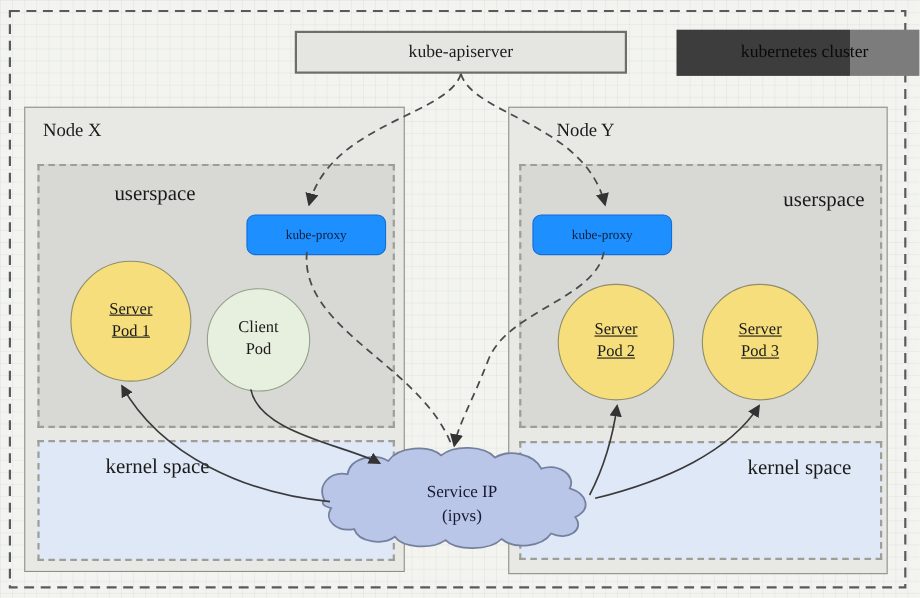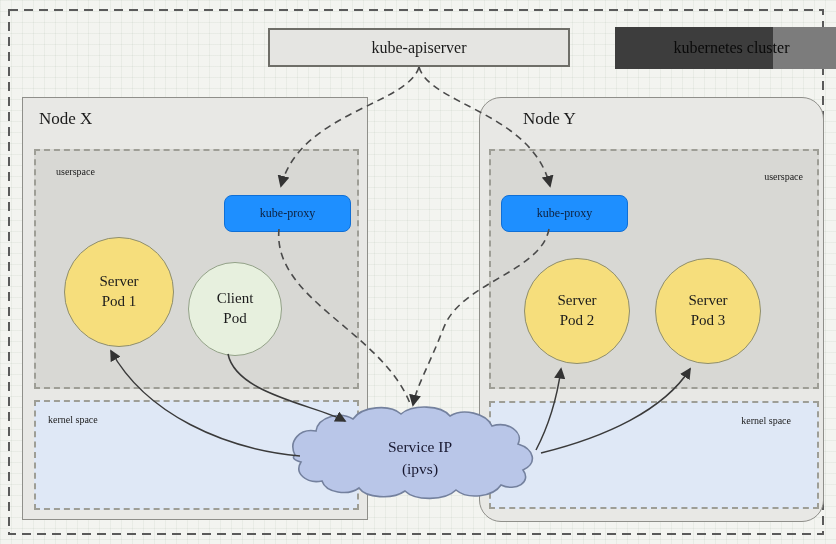--- a/index.html
+++ b/index.html
@@ -11,33 +11,33 @@
     background-image:
       linear-gradient(rgba(168,182,168,.14) 1px,transparent 1px),
       linear-gradient(90deg,rgba(168,182,168,.14) 1px,transparent 1px);
     background-size:11px 11px;
   }
   svg.layer{position:absolute;left:0;top:0;pointer-events:none;}
   .node{position:absolute;background:#e8e8e5;border:1px solid #8f8f8a;}
   .node-label{position:absolute;font-size:17px;}
   .userspace{position:absolute;background:#d8d8d4;border:2px dashed #9e9e96;}
   .kernel{position:absolute;background:#dfe8f6;border:2px dashed #9e9e96;}
-  .space-label{position:absolute;font-size:10px;}
+  .space-label{position:absolute;font-size:19px;margin-left:48px;}
   .proxy{
     position:absolute;width:127px;height:37px;background:#1e8fff;
     border:1px solid #0f6fd6;border-radius:8px;
     display:flex;align-items:center;justify-content:center;
     font-size:12px;color:#0d1f3c;
   }
   .pod{
     position:absolute;border-radius:50%;
     display:flex;flex-direction:column;align-items:center;justify-content:center;
     font-size:15px;line-height:1.32;text-align:center;
   }
-  .pod.server{background:#f6de7c;border:1px solid #8e8e6e;}
+  .pod.server{background:#f6de7c;border:1px solid #8e8e6e;text-decoration:underline;}
   .pod.client{background:#e7f0de;border:1px solid #93a188;}
   .apiserver{
     position:absolute;left:268px;top:28px;width:302px;height:39px;
     background:#e5e5e2;border:2px solid #6e6e68;
     display:flex;align-items:center;justify-content:center;font-size:16px;
   }
   .cluster-bar{
     position:absolute;left:615px;top:27px;width:221px;height:42px;
     background:linear-gradient(90deg,#3d3d3d 0px,#3d3d3d 158px,#7c7c7c 158px);
     display:flex;align-items:center;justify-content:center;
@@ -67,21 +67,21 @@
         <span>Client</span>
         <span>Pod</span>
       </div>
       <div class="proxy" style="left:188px;top:44px;">kube-proxy</div>
     </div>
     <div class="kernel" style="left:11px;top:302px;width:325px;height:110px;">
       <div class="space-label" style="left:12px;top:12px;">kernel space</div>
     </div>
   </div>
 
-  <div class="node" style="left:479px;top:97px;width:345px;height:425px;border-radius:22px;">
+  <div class="node" style="left:462px;top:97px;width:345px;height:425px;">
     <div class="node-label" style="left:43px;top:11px;">Node Y</div>
     <div class="userspace" style="left:9px;top:51px;width:330px;height:240px;">
       <div class="space-label" style="right:14px;top:20px;">userspace</div>
       <div class="pod server" style="left:33px;top:107px;width:106px;height:106px;">
         <span>Server</span>
         <span>Pod 2</span>
       </div>
       <div class="pod server" style="left:164px;top:107px;width:106px;height:106px;">
         <span>Server</span>
         <span>Pod 3</span>

